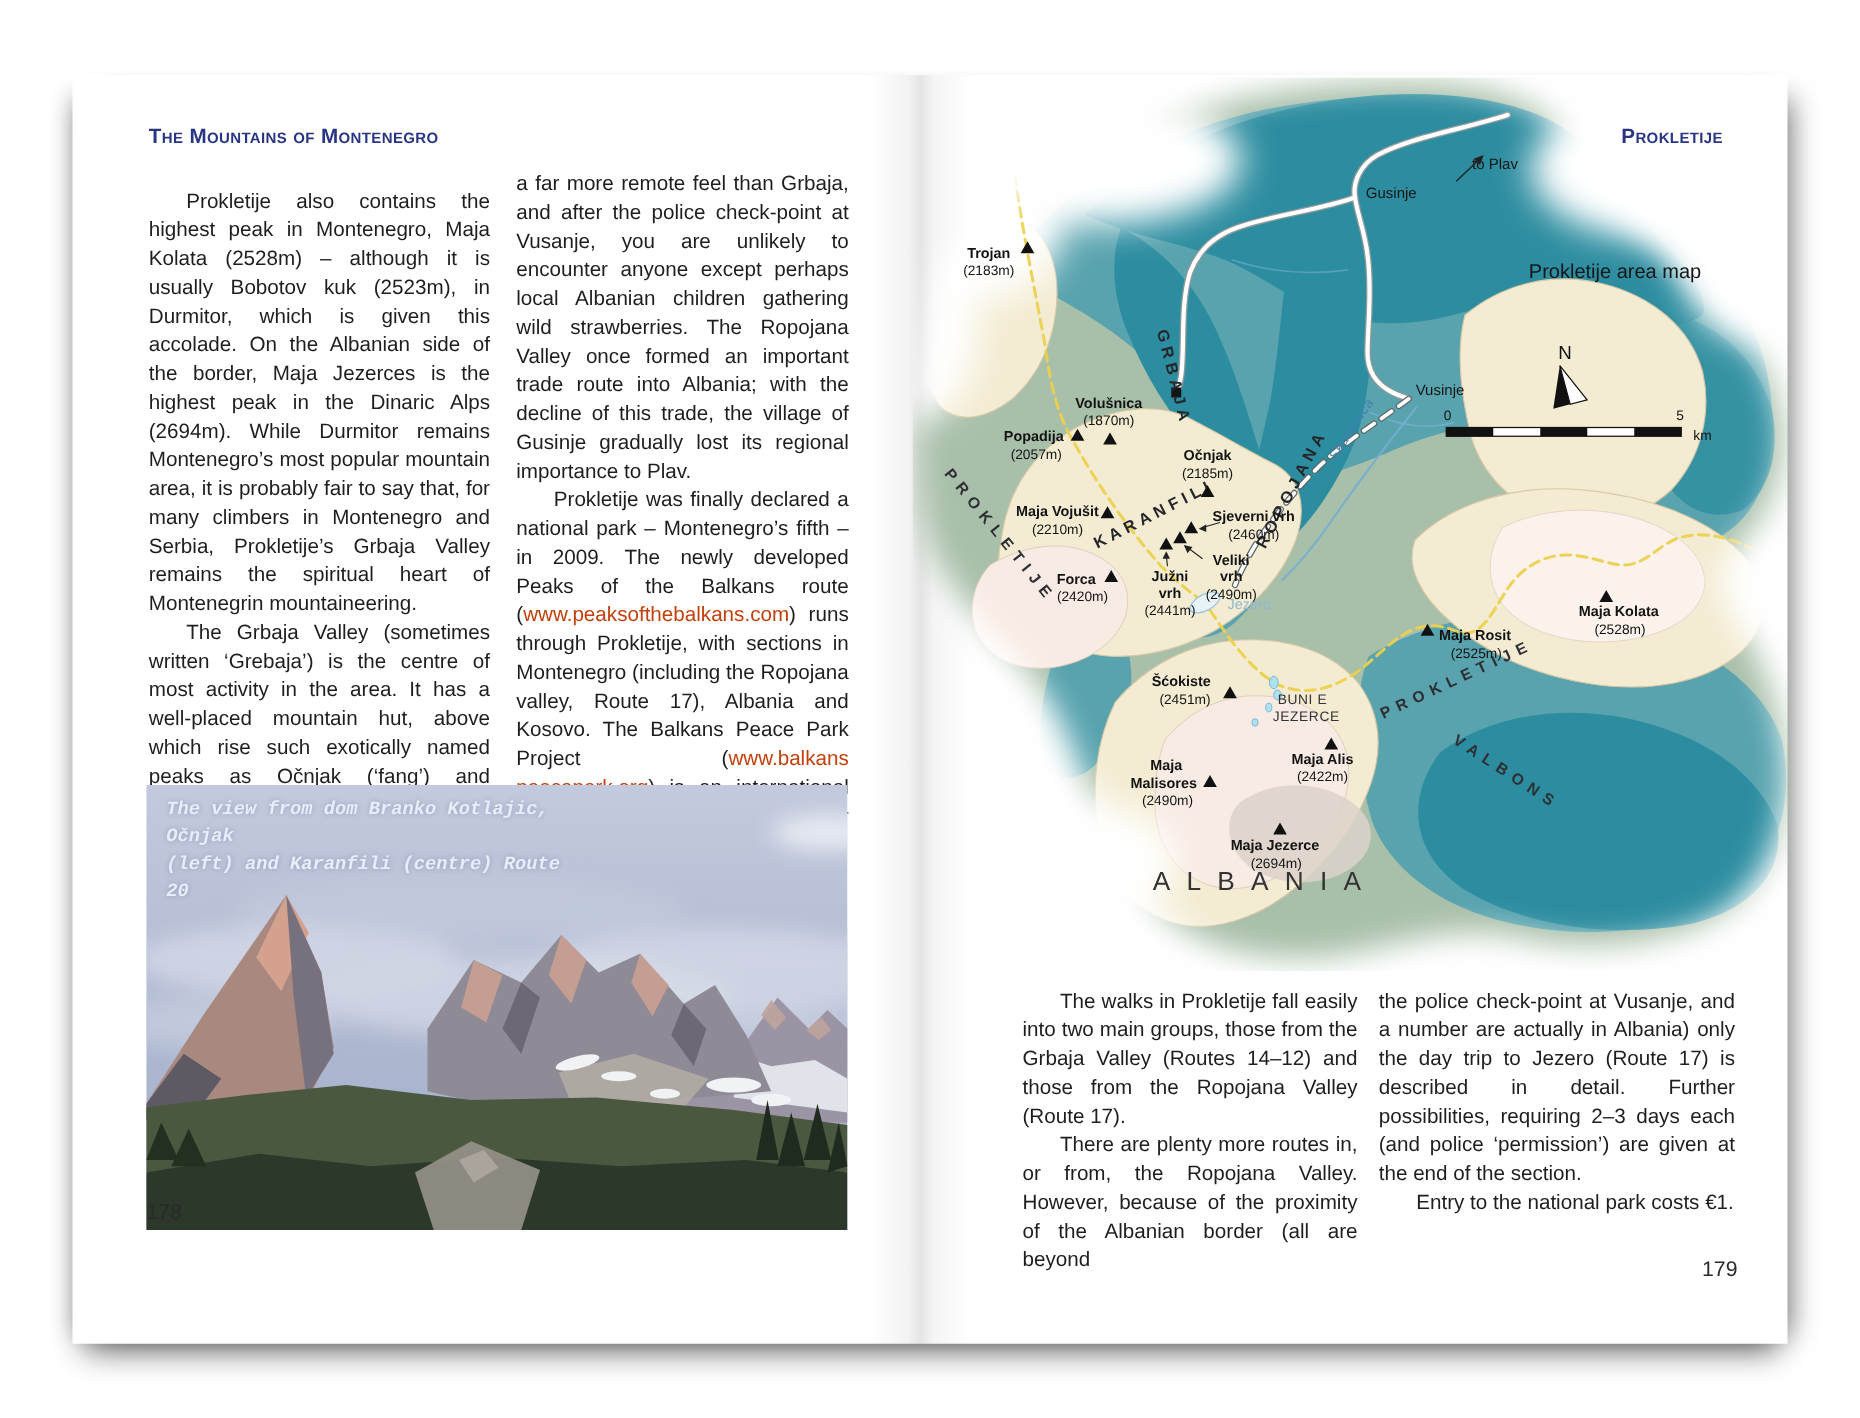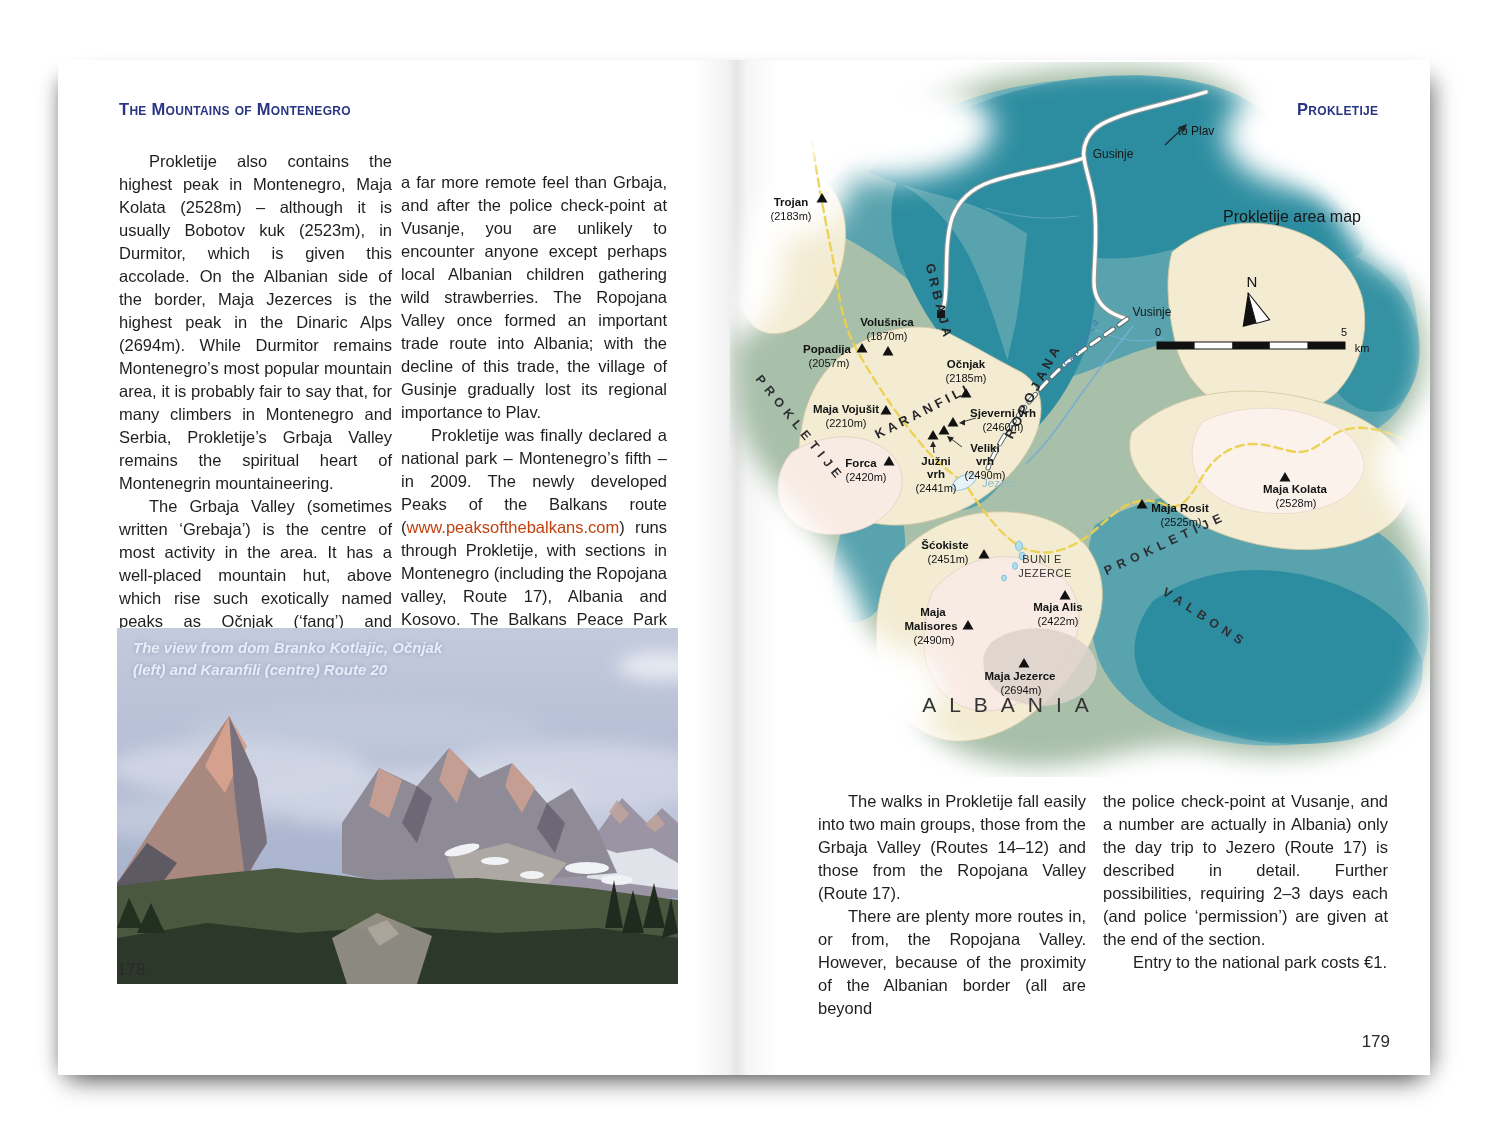--- a/index.html
+++ b/index.html
@@ -14,21 +14,21 @@
            letter-spacing:.3px;color:#283583;}
   .body-col{position:absolute;font-size:16.5px;line-height:23px;color:#1e1e1e;text-align:justify;}
   .body-col p{margin:0;text-indent:30px;}
   .body-col p.noindent{text-indent:0;}
   .link{color:#c2410c;}
   .pagenum{position:absolute;font-size:17px;color:#2a2a2a;}
   .photo-wrap{position:absolute;left:117px;top:628px;width:561px;height:356px;}
   .photo-wrap svg{display:block;}
   .caption{position:absolute;left:133px;top:637px;width:340px;font-style:italic;font-weight:bold;
            font-size:15px;line-height:22px;color:#e7edf9;text-shadow:0 0 4px rgba(90,110,150,.45);}
-  .caption span{display:block;}
+  .caption span{display:block;font-family:Liberation Mono, monospace;}
   .map-svg{position:absolute;left:730px;top:62px;}
   .map-svg text{font-family:"Liberation Sans",sans-serif;}
   .pk{font-weight:bold;font-size:11.5px;fill:#131313;text-anchor:middle;}
   .pe{font-size:11px;fill:#131313;text-anchor:middle;}
   .vl{font-weight:bold;font-size:13px;fill:#26262a;text-anchor:middle;letter-spacing:4px;}
   .vl2{font-weight:bold;font-size:12.5px;fill:#2e2e33;text-anchor:middle;letter-spacing:5.5px;}
   .town{font-size:12px;fill:#161616;text-anchor:middle;}
   .jz{font-size:11.5px;fill:#8fb9cf;text-anchor:start;}
   .skv{font-size:10.5px;font-style:italic;fill:#3f7fb0;text-anchor:middle;letter-spacing:1px;}
   .buni{font-size:11px;fill:#333;text-anchor:middle;letter-spacing:.5px;}
@@ -45,21 +45,21 @@
     <div class="gutter"></div>
   </div>
 
   <div class="runhead" style="left:119px;top:100px;">The Mountains of Montenegro</div>
 
   <div class="body-col" style="left:119px;top:136px;width:273px;height:490px;margin-top:14px;">
     <p>Prokletije also contains the highest peak in Montenegro, Maja Kolata (2528m) – although it is usually Bobotov kuk (2523m), in Durmitor, which is given this accolade. On the Albanian side of the border, Maja Jezerces is the highest peak in the Dinaric Alps (2694m). While Durmitor remains Montenegro’s most popular mountain area, it is probably fair to say that, for many climbers in Montenegro and Serbia, Prokletije’s Grbaja Valley remains the spiritual heart of Montenegrin mountaineering.</p>
     <p>The Grbaja Valley (sometimes written ‘Grebaja’) is the centre of most activity in the area. It has a well-placed mountain hut, above which rise such exotically named peaks as Očnjak (‘fang’) and Karanfili (‘carnations’). The Ropojana Valley has</p>
   </div>
 
-  <div class="body-col" style="left:401px;top:136px;width:266px;height:490px;margin-top:35px;">
+  <div class="body-col" style="left:413px;top:136px;width:266px;height:490px;">
     <p class="noindent">a far more remote feel than Grbaja, and after the police check-point at Vusanje, you are unlikely to encounter anyone except perhaps local Albanian children gathering wild strawberries. The Ropojana Valley once formed an important trade route into Albania; with the decline of this trade, the village of Gusinje gradually lost its regional importance to Plav.</p>
     <p><span>Prokletije was finally declared a national park – Montenegro’s fifth – in 2009. The newly developed Peaks of the Balkans route (</span><span class="link">www.peaksofthe​balkans.com</span><span>) runs through Prokletije, with sections in Montenegro (including the Ropojana valley, Route 17), Albania and Kosovo. The Balkans Peace Park Project (</span><span class="link">www.balkans​peacepark.org</span><span>) is an international effort to create a trans-border ‘peace park’ in this unique region.</span></p>
   </div>
 
   <div class="photo-wrap">
     <svg width="561" height="356" viewBox="0 0 561 356">
       <defs>
         <linearGradient id="sky" x1="0" y1="0" x2="0" y2="1">
           <stop offset="0" stop-color="#c3cadd"></stop>
           <stop offset="0.55" stop-color="#aeb8d1"></stop>
@@ -325,14 +325,14 @@
 
   <div class="body-col" style="left:818px;top:790px;width:268px;height:220px;">
     <p>The walks in Prokletije fall easily into two main groups, those from the Grbaja Valley (Routes 14–12) and those from the Ropojana Valley (Route 17).</p>
     <p>There are plenty more routes in, or from, the Ropojana Valley. However, because of the proximity of the Albanian border (all are beyond</p>
   </div>
   <div class="body-col" style="left:1103px;top:790px;width:285px;height:220px;">
     <p class="noindent">the police check-point at Vusanje, and a number are actually in Albania) only the day trip to Jezero (Route 17) is described in detail. Further possibilities, requiring 2–3 days each (and police ‘permission’) are given at the end of the section.</p>
     <p>Entry to the national park costs €1.</p>
   </div>
 
-  <div class="pagenum" style="right:98px;top:1032px;margin-left:23px;">179</div>
+  <div class="pagenum" style="right:98px;top:1006px;margin-left:23px;">179</div>
 </div>
 
 </body></html>

